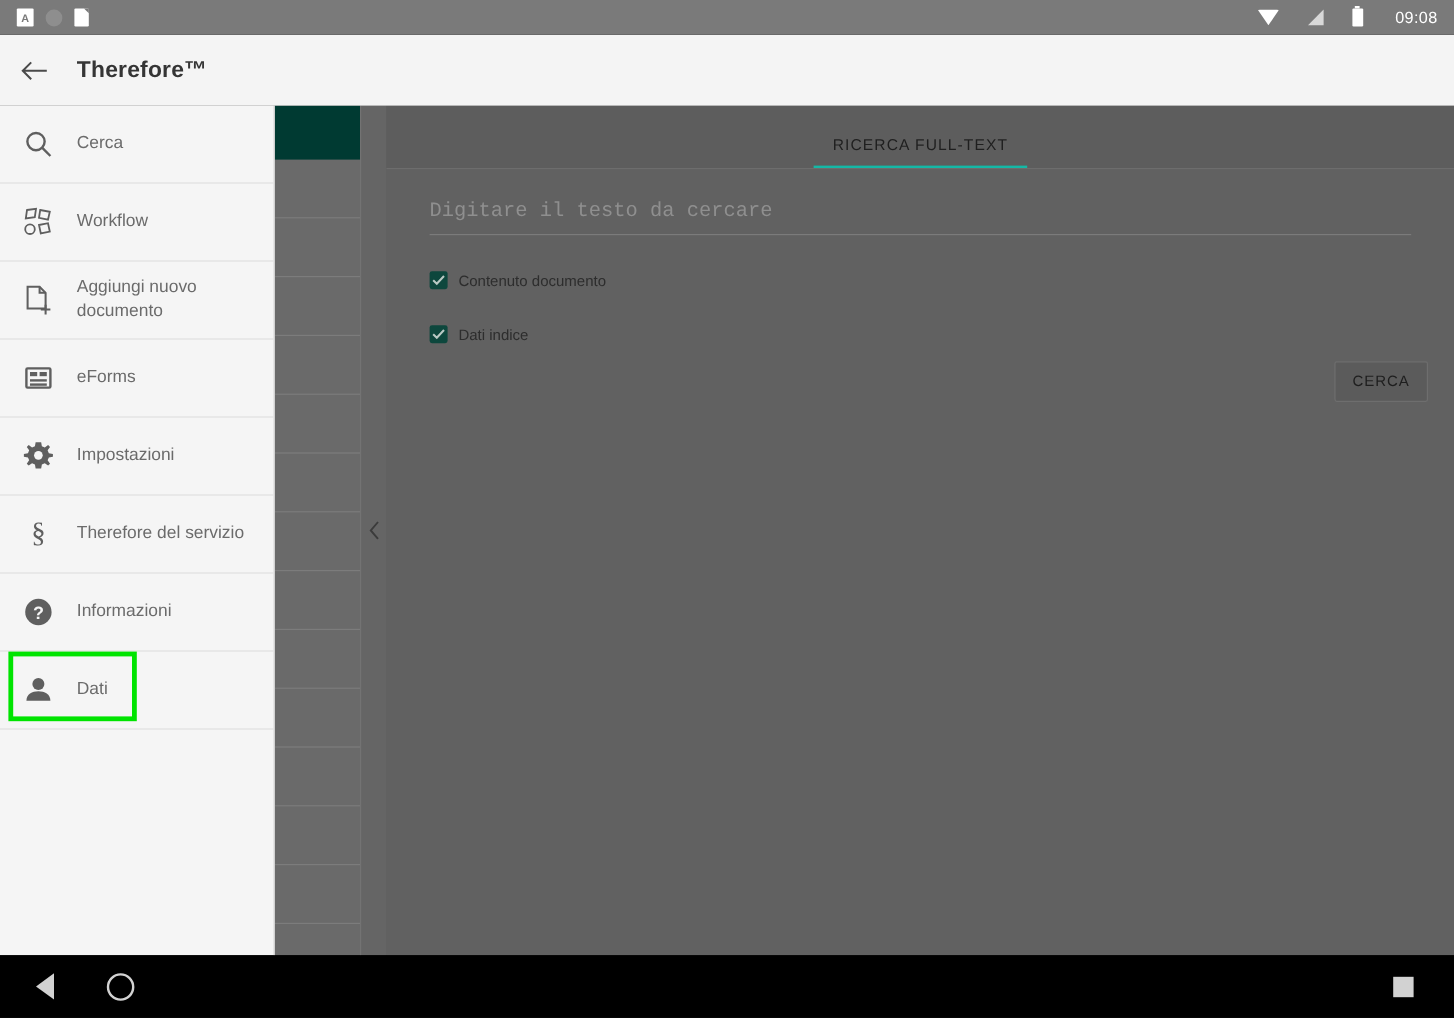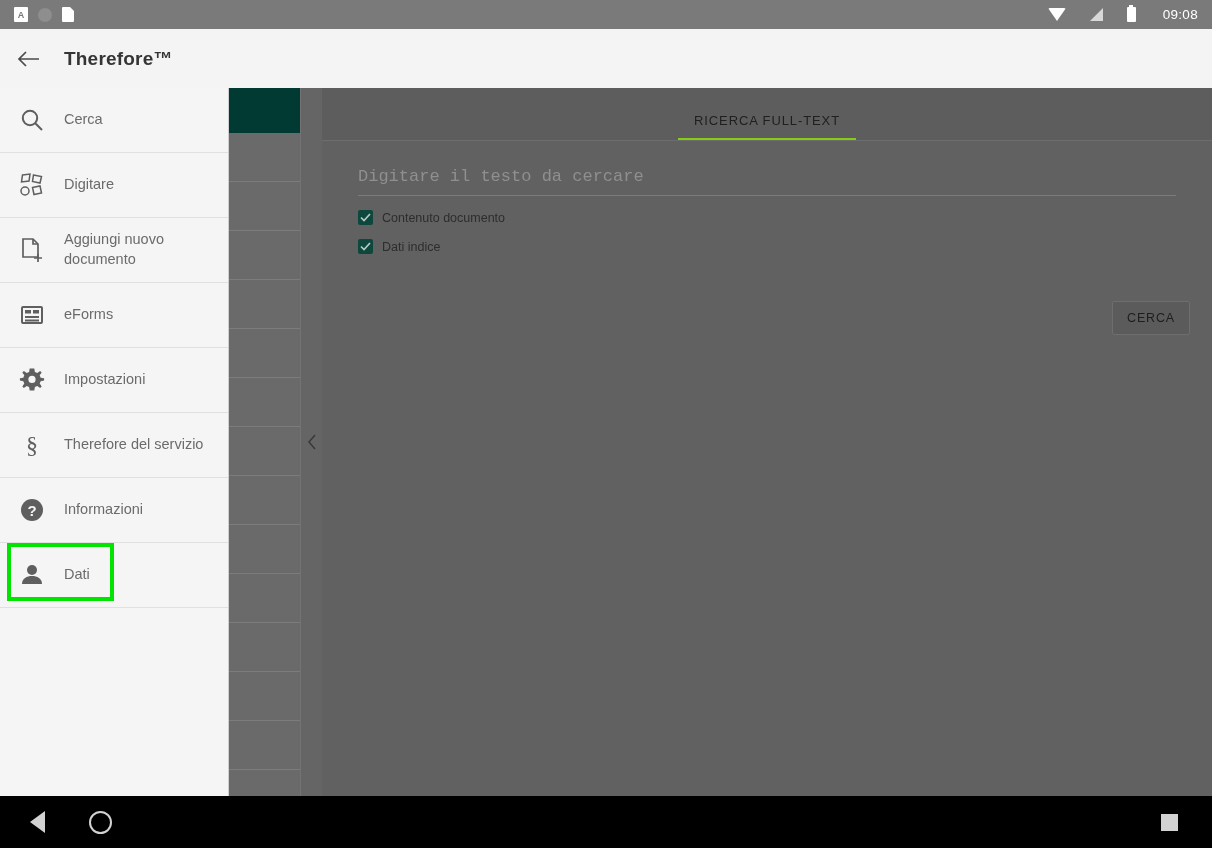--- a/index.html
+++ b/index.html
@@ -130,37 +130,37 @@
     z-index: 1;
   }
   #tab-bar {
     height: 53px; background: #5d5d5d;
     display: flex; align-items: flex-end; justify-content: center;
     border-bottom: 1px solid #6d6d6d;
   }
   #tab-fulltext {
     padding: 0 16px 10px 16px;
     font-size: 13px; color: #1f1f1f; letter-spacing: 0.9px;
-    border-bottom: 2px solid #84cc16;
+    border-bottom: 2px solid #14b8a6;
     cursor: pointer;
   }
   #search-area { padding: 26px 36px 0 36px; }
   #search-input-wrap {
     border-bottom: 1px solid #7b7b7b;
     padding-bottom: 9px;
   }
   #search-input {
     width: 100%; border: none; outline: none; background: transparent;
     font-family: Liberation Mono, monospace;
     font-size: 17px; color: #fdba74;
   }
   #search-input::placeholder { color: #8f8f8f; opacity: 1; }
   .check-row {
     display: flex; align-items: center;
-    margin-top: 14px; cursor: pointer;
+    margin-top: 30px; cursor: pointer;
   }
   .checkbox {
     width: 15px; height: 15px;
     background: #0d473d;
     border-radius: 2px;
     display: flex; align-items: center; justify-content: center;
     margin-right: 9px;
   }
   .checkbox svg { display: block; }
   .check-label { font-size: 12.5px; color: #2d2d2d; }
@@ -337,21 +337,21 @@
 
       <div class="drawer-item">
         <span class="drawer-icon">
           <svg width="26" height="26" viewBox="0 0 26 26">
             <path d="M3.5 3 L11 2 L10 9 L2.5 10 Z" stroke="#5f5f5f" stroke-width="1.5" fill="none"></path>
             <path d="M14.5 3 L22.5 4.5 L21 11 L13.5 9.5 Z" stroke="#5f5f5f" stroke-width="1.5" fill="none"></path>
             <circle cx="6" cy="19" r="4" stroke="#5f5f5f" stroke-width="1.5" fill="none"></circle>
             <path d="M13.5 15.5 L21 14 L22.5 21 L15 22.5 Z" stroke="#5f5f5f" stroke-width="1.5" fill="none"></path>
           </svg>
         </span>
-        <span class="drawer-label">Digitare</span>
+        <span class="drawer-label">Workflow</span>
       </div>
 
       <div class="drawer-item tall">
         <span class="drawer-icon">
           <svg width="26" height="26" viewBox="0 0 26 26">
             <path d="M4 2 L14 2 L19 7 L19 20 L4 20 Z" stroke="#5f5f5f" stroke-width="1.7" fill="none"></path>
             <path d="M14 2 L14 7 L19 7" stroke="#5f5f5f" stroke-width="1.7" fill="none"></path>
             <path d="M19 17 L19 25 M15 21 L23 21" stroke="#5f5f5f" stroke-width="1.7" fill="none"></path>
           </svg>
         </span>

